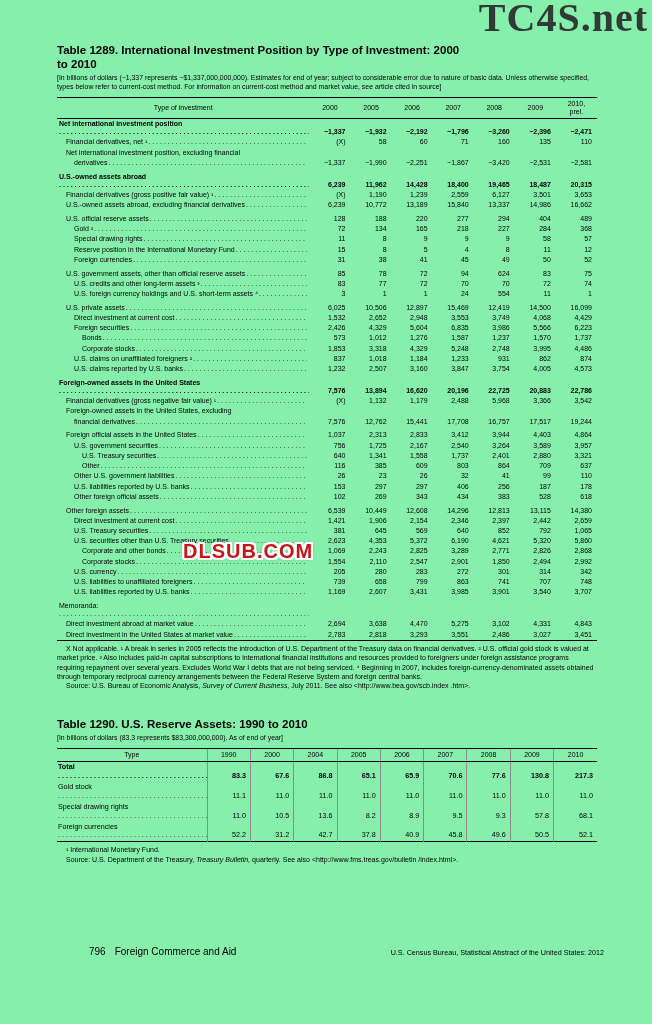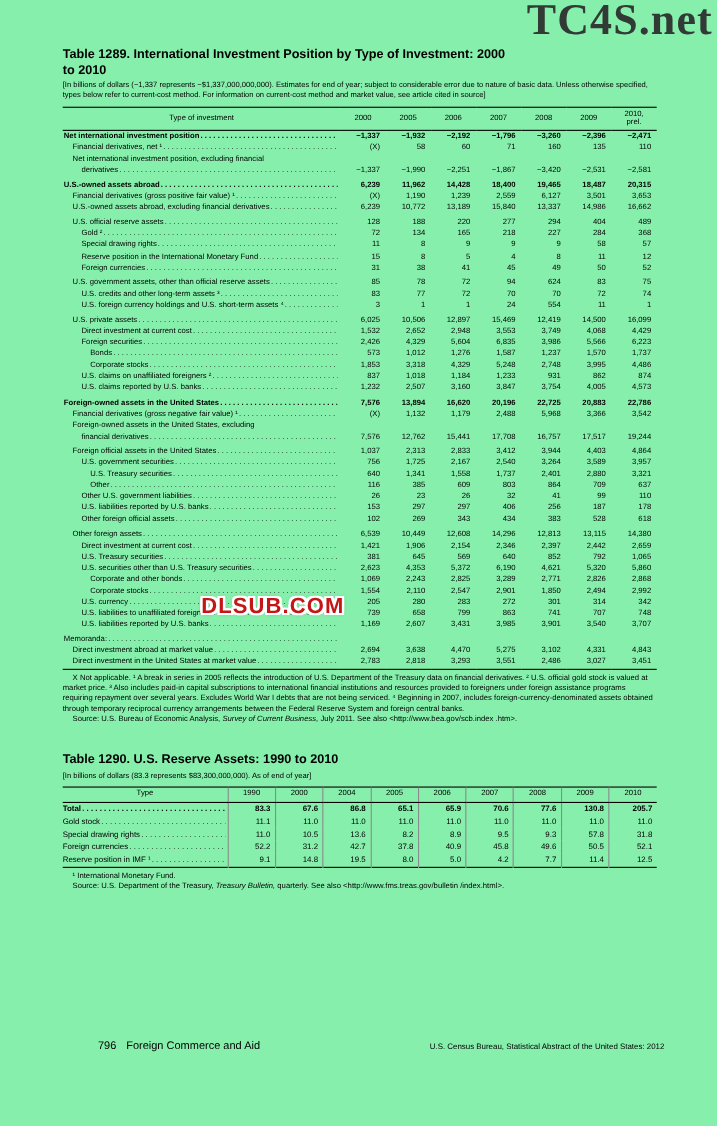--- a/index.html
+++ b/index.html
@@ -32,21 +32,21 @@
            border-top:1.5px solid #000;border-bottom:1px solid #000;padding:2px 0;
            white-space:pre-line;line-height:1.15;}
   tbody td{font-size:7px;line-height:1.15;padding:1.1px 0;vertical-align:bottom;}
   td.num{text-align:right;padding-right:5px;}
   tr.bold td{font-weight:bold;}
   tr.gap td{height:3.5px;padding:0;}
   .lbl-cell{display:flex;align-items:baseline;overflow:hidden;}
   .lbl{white-space:nowrap;}
   .dots{flex:1;overflow:hidden;white-space:nowrap;margin:0 2px 0 1px;}
   .dots::after{content:". . . . . . . . . . . . . . . . . . . . . . . . . . . . . . . . . . . . . . . . . . . . . . . . . . . . . . . . . . . . . . . . . . . . . . . . . . . . . . . .";}
-  .ind0{padding-left:1px;} .ind1{padding-left:9px;} .ind2{padding-left:17px;} .ind3{padding-left:25px;}
+  .ind0{padding-left:1px;flex-direction:column;} .ind1{padding-left:9px;} .ind2{padding-left:17px;} .ind3{padding-left:25px;}
 
   .t1289 col.c-lab{width:252px;} .t1289 col.c-yr{width:41px;}
   .t1290 col.c-lab{width:150px;} .t1290 col.c-yr{width:43.3px;}
   .t1290 th:not(:first-child), .t1290 tbody td:not(:first-child){border-left:1px solid #8a8a8a;}
   .t1290 tbody td{font-size:7.2px;padding:1.7px 0;}
   .t1290 td.num{padding-right:4px;}
 
   
   .footer{position:absolute;left:57px;right:48px;top:946px;display:flex;
           justify-content:space-between;align-items:baseline;}
@@ -745,21 +745,21 @@
                 <span class="dots"></span>
               </td>
               <td class="num">83.3</td>
               <td class="num">67.6</td>
               <td class="num">86.8</td>
               <td class="num">65.1</td>
               <td class="num">65.9</td>
               <td class="num">70.6</td>
               <td class="num">77.6</td>
               <td class="num">130.8</td>
-              <td class="num">205.7</td>
+              <td class="num">217.3</td>
             </tr>
             <tr>
               <td class="lbl-cell ind0">
                 <span class="lbl">Gold stock</span>
                 <span class="dots"></span>
               </td>
               <td class="num">11.1</td>
               <td class="num">11.0</td>
               <td class="num">11.0</td>
               <td class="num">11.0</td>
@@ -775,52 +775,37 @@
                 <span class="dots"></span>
               </td>
               <td class="num">11.0</td>
               <td class="num">10.5</td>
               <td class="num">13.6</td>
               <td class="num">8.2</td>
               <td class="num">8.9</td>
               <td class="num">9.5</td>
               <td class="num">9.3</td>
               <td class="num">57.8</td>
-              <td class="num">31.8</td>
+              <td class="num">68.1</td>
             </tr>
             <tr>
               <td class="lbl-cell ind0">
                 <span class="lbl">Foreign currencies</span>
                 <span class="dots"></span>
               </td>
               <td class="num">52.2</td>
               <td class="num">31.2</td>
               <td class="num">42.7</td>
               <td class="num">37.8</td>
               <td class="num">40.9</td>
               <td class="num">45.8</td>
               <td class="num">49.6</td>
               <td class="num">50.5</td>
               <td class="num">52.1</td>
             </tr>
-            <tr>
-              <td class="lbl-cell ind0">
-                <span class="lbl">Reserve position in IMF ¹</span>
-                <span class="dots"></span>
-              </td>
-              <td class="num">9.1</td>
-              <td class="num">14.8</td>
-              <td class="num">19.5</td>
-              <td class="num">8.0</td>
-              <td class="num">5.0</td>
-              <td class="num">4.2</td>
-              <td class="num">7.7</td>
-              <td class="num">11.4</td>
-              <td class="num">12.5</td>
-            </tr>
           </tbody>
       </table>
 
       <div class="fn">
         <p>¹ International Monetary Fund.</p>
         <p><span>Source: U.S. Department of the Treasury, </span><i>Treasury Bulletin,</i><span> quarterly. See also &lt;http://www.fms.treas.gov/bulletin /index.html&gt;.</span></p>
       </div>
     </div>
 
   </div>

